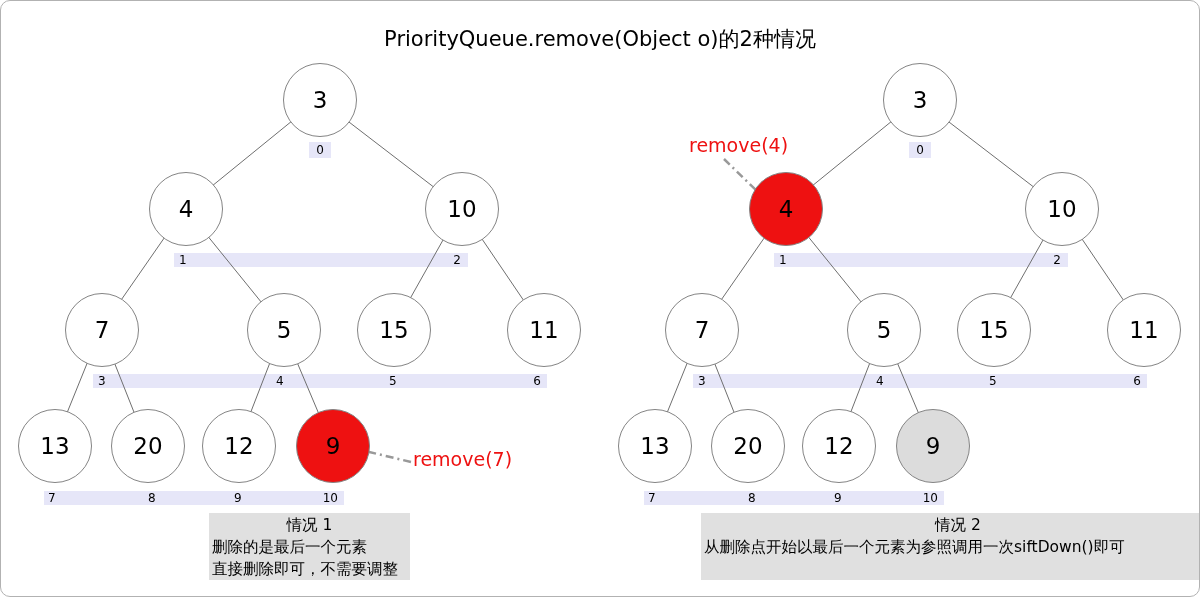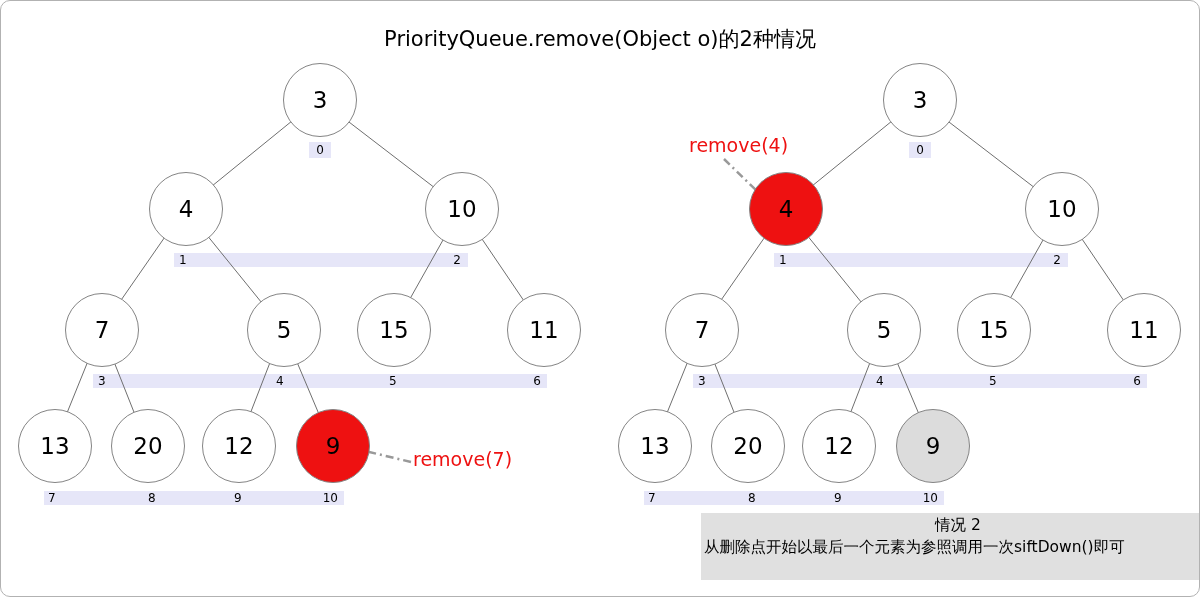--- a/index.html
+++ b/index.html
@@ -140,18 +140,23 @@
   <div class="node" style="left:956px;top:292px;">15</div>
   <div class="node" style="left:1106px;top:292px;">11</div>
   <div class="node" style="left:617px;top:408px;">13</div>
   <div class="node" style="left:710px;top:408px;">20</div>
   <div class="node" style="left:801px;top:408px;">12</div>
   <div class="node gray" style="left:895px;top:408px;">9</div>
 
   <div class="annotation" style="left:412px;top:447px;">remove(7)</div>
   <div class="annotation" style="left:688px;top:133px;">remove(4)</div>
 
+  <div class="caption" style="left:208px;top:512px;width:201px;height:67px;">
+    <div class="c-head">情况 1</div>
+    <div>删除的是最后一个元素</div>
+    <div>直接删除即可，不需要调整</div>
+  </div>
   <div class="caption" style="left:700px;top:512px;width:514px;height:67px;">
     <div class="c-head">情况 2</div>
     <div>从删除点开始以最后一个元素为参照调用一次siftDown()即可</div>
   </div>
 
 </div>
 
 </body></html>

